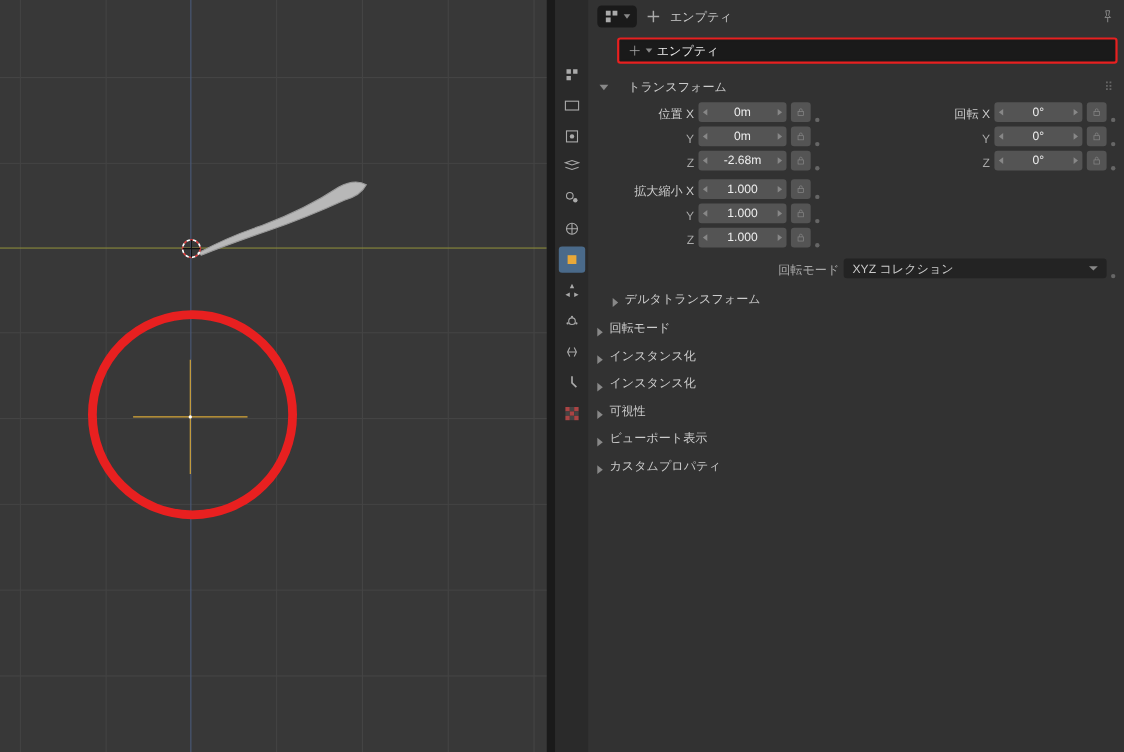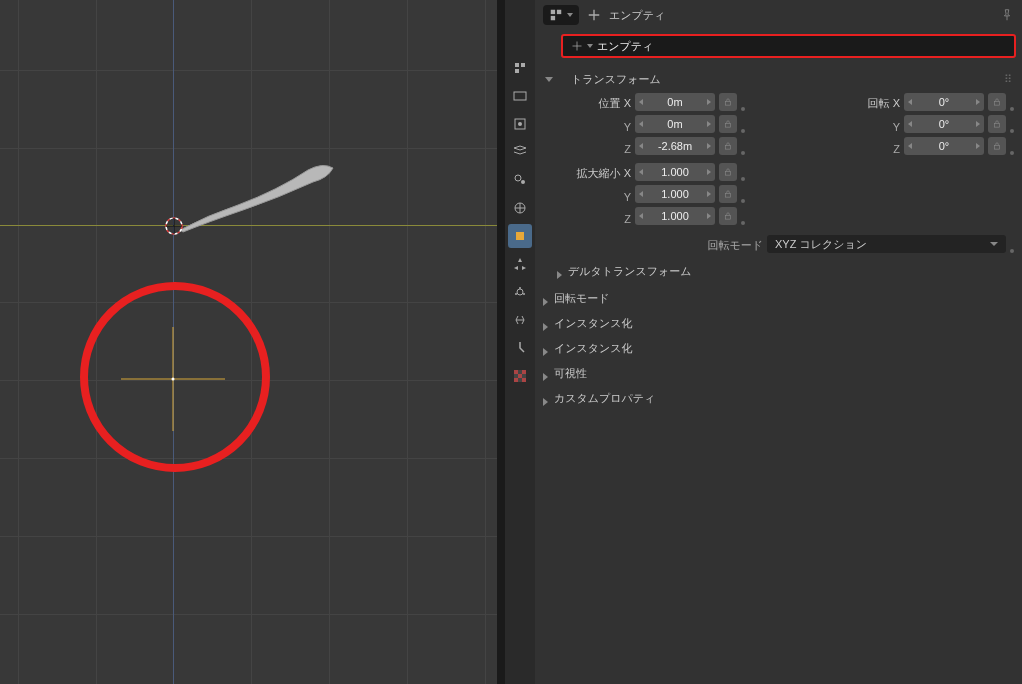--- a/index.html
+++ b/index.html
@@ -325,16 +325,20 @@
     <div class="collapse-item">
       <span class="tri closed"></span>
       <span>インスタンス化</span>
     </div>
     <div class="collapse-item">
       <span class="tri closed"></span>
       <span>可視性</span>
     </div>
     <div class="collapse-item">
       <span class="tri closed"></span>
+      <span>ビューポート表示</span>
+    </div>
+    <div class="collapse-item">
+      <span class="tri closed"></span>
       <span>カスタムプロパティ</span>
     </div>
   </div>
 </div>
 
 </body></html>

